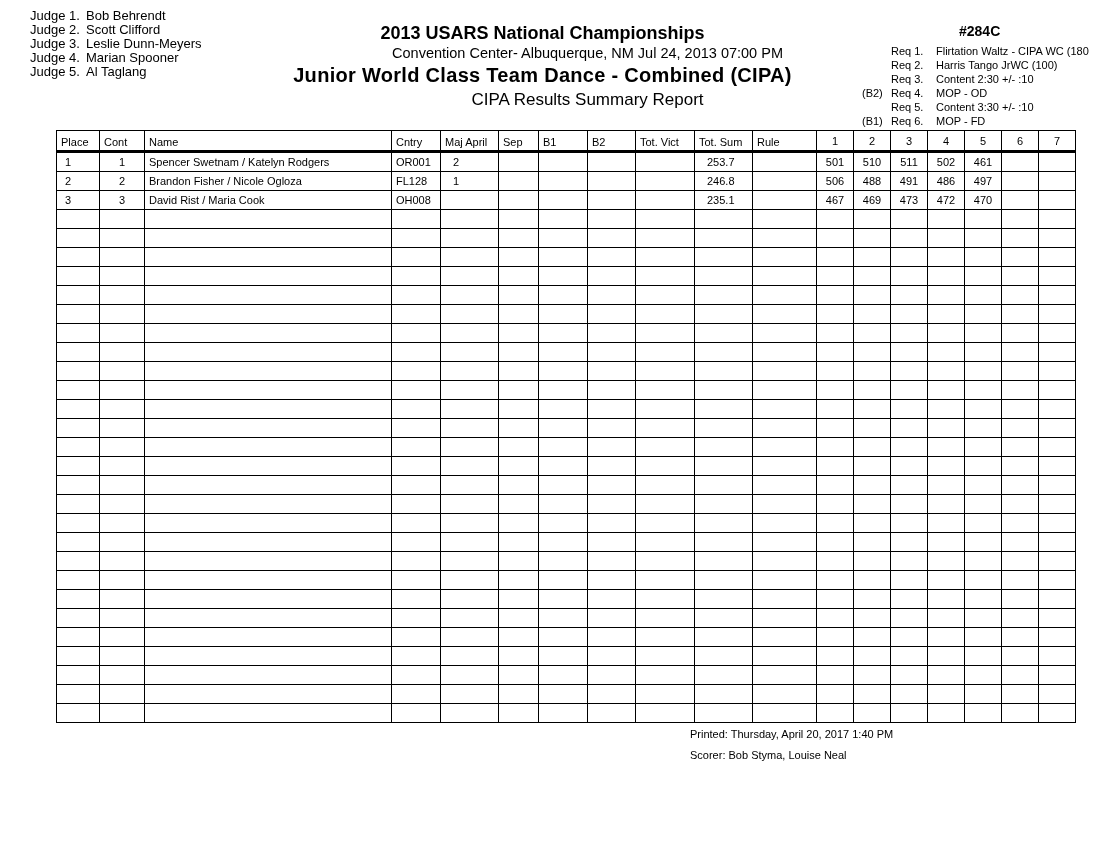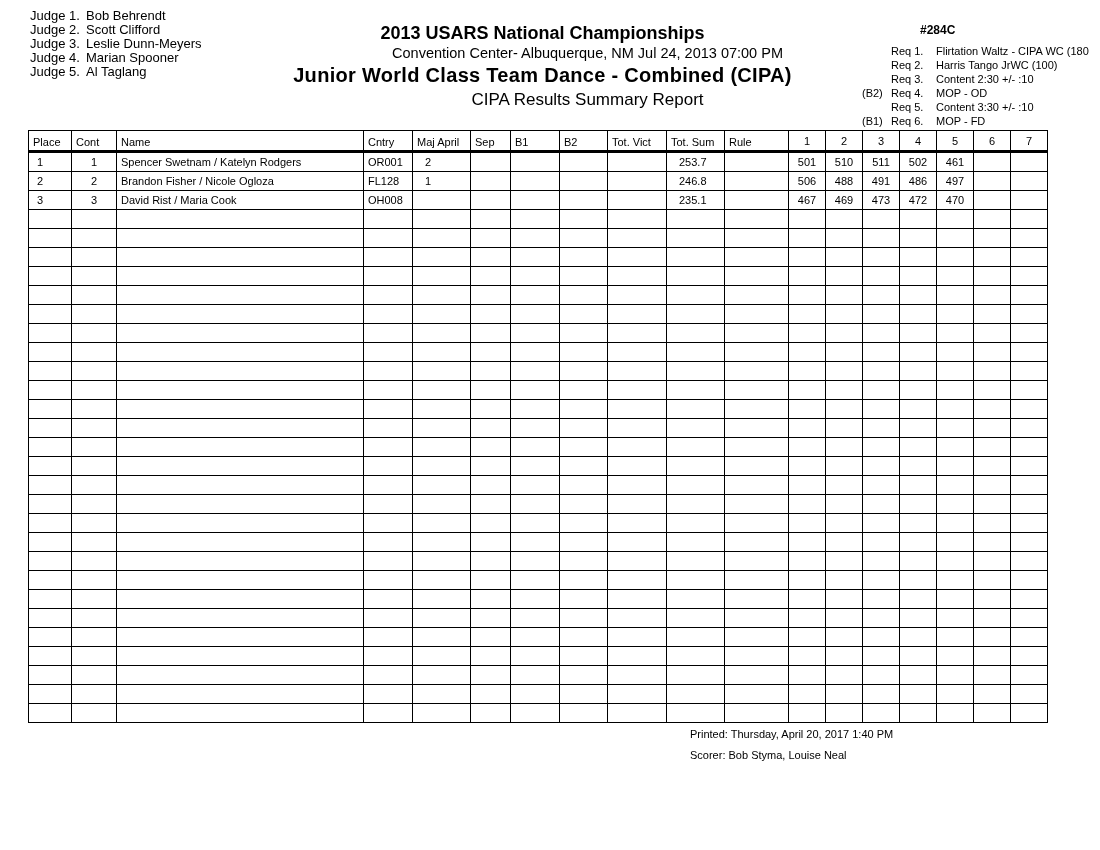--- a/index.html
+++ b/index.html
@@ -6,32 +6,32 @@
   body { width:1100px; height:850px; position:relative; overflow:hidden;
          font-family:"Liberation Sans", sans-serif; color:#000; }
   .abs { position:absolute; white-space:nowrap; }
   .judges { left:30px; top:9px; font-size:13px; line-height:14px; }
   .judges div span.lbl { display:inline-block; width:56px; }
   .title { left:0; width:1085px; text-align:center; }
   .t1 { top:23px; font-size:18px; font-weight:bold; }
   .t2 { top:45px; font-size:14.5px;padding-left:45px; }
   .t3 { top:64px; font-size:20px; font-weight:bold; letter-spacing:0.3px; }
   .t4 { top:90px; font-size:17px;padding-left:45px; }
-  .evt { left:920px; top:23px; font-size:12px; font-weight:bold; }
+  .evt { left:959px; top:23px; font-size:14px; font-weight:bold; }
   .reqs { left:862px; top:44px; font-size:11px; line-height:14px; }
   .reqs .b { display:inline-block; width:29px; text-align:left; }
   .reqs .rq { display:inline-block; width:45px; }
   table.grid { position:absolute; left:28px; top:130px; border-collapse:collapse; table-layout:fixed; }
   table.grid td, table.grid th { border:1px solid #000; height:18px; padding:0 0 0 4px; font-size:11px;
        font-weight:normal; text-align:left; overflow:hidden; white-space:nowrap; }
   table.grid thead th { border-bottom:3px solid #000; height:17px; padding-top:2px; }
   table.grid td.c, table.grid th.c { text-align:center; padding:0; }
   table.grid td.ind { padding-left:12px; }
   table.grid td.ind2 { padding-left:8px; }
-  table.grid { border:1.5px solid #000; }
+  table.grid { border:1.5px solid #000;margin-left:28px; }
   .foot { left:690px; font-size:11px; }
 </style>
 </head>
 <body>
 
 <div class="abs judges">
   <div><span class="lbl">Judge  1.</span><span>Bob Behrendt</span></div>
   <div><span class="lbl">Judge  2.</span><span>Scott Clifford</span></div>
   <div><span class="lbl">Judge  3.</span><span>Leslie Dunn-Meyers</span></div>
   <div><span class="lbl">Judge  4.</span><span>Marian Spooner</span></div>

